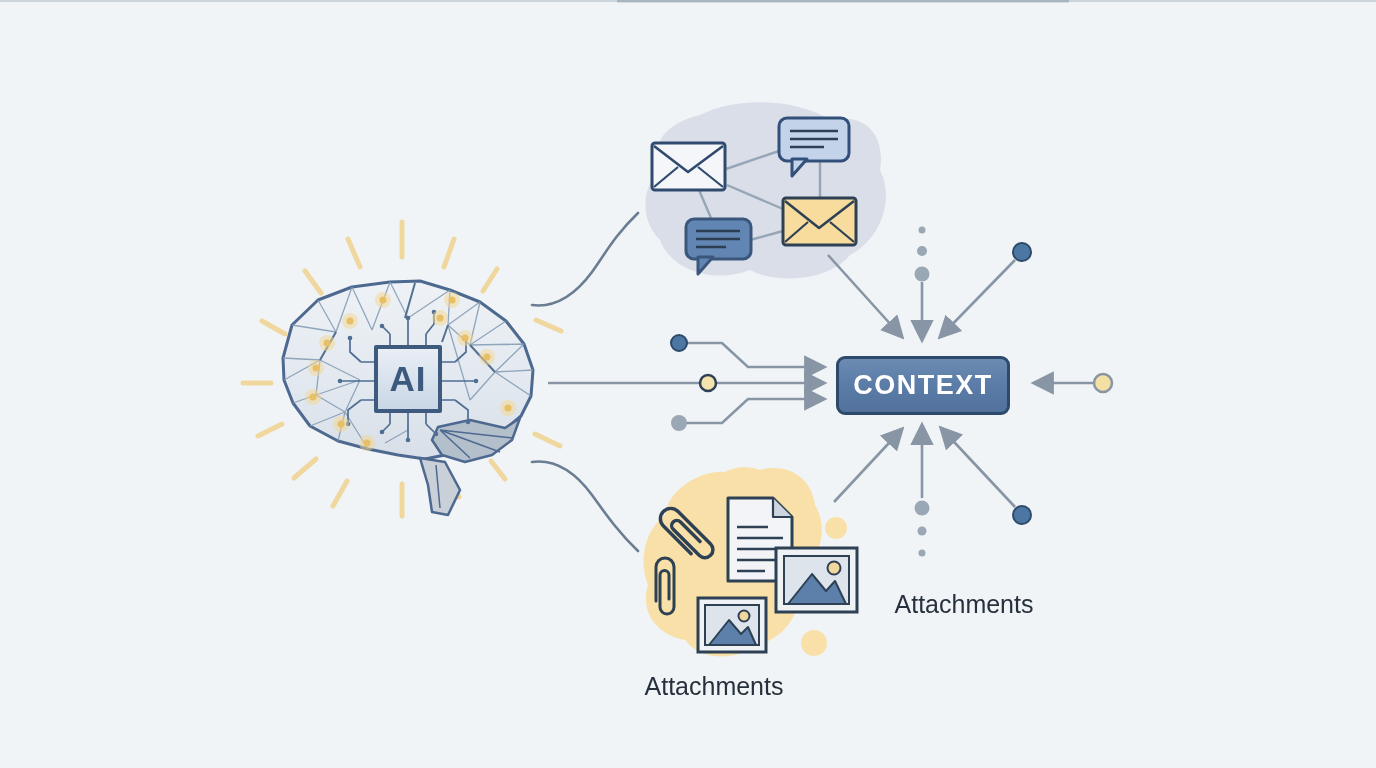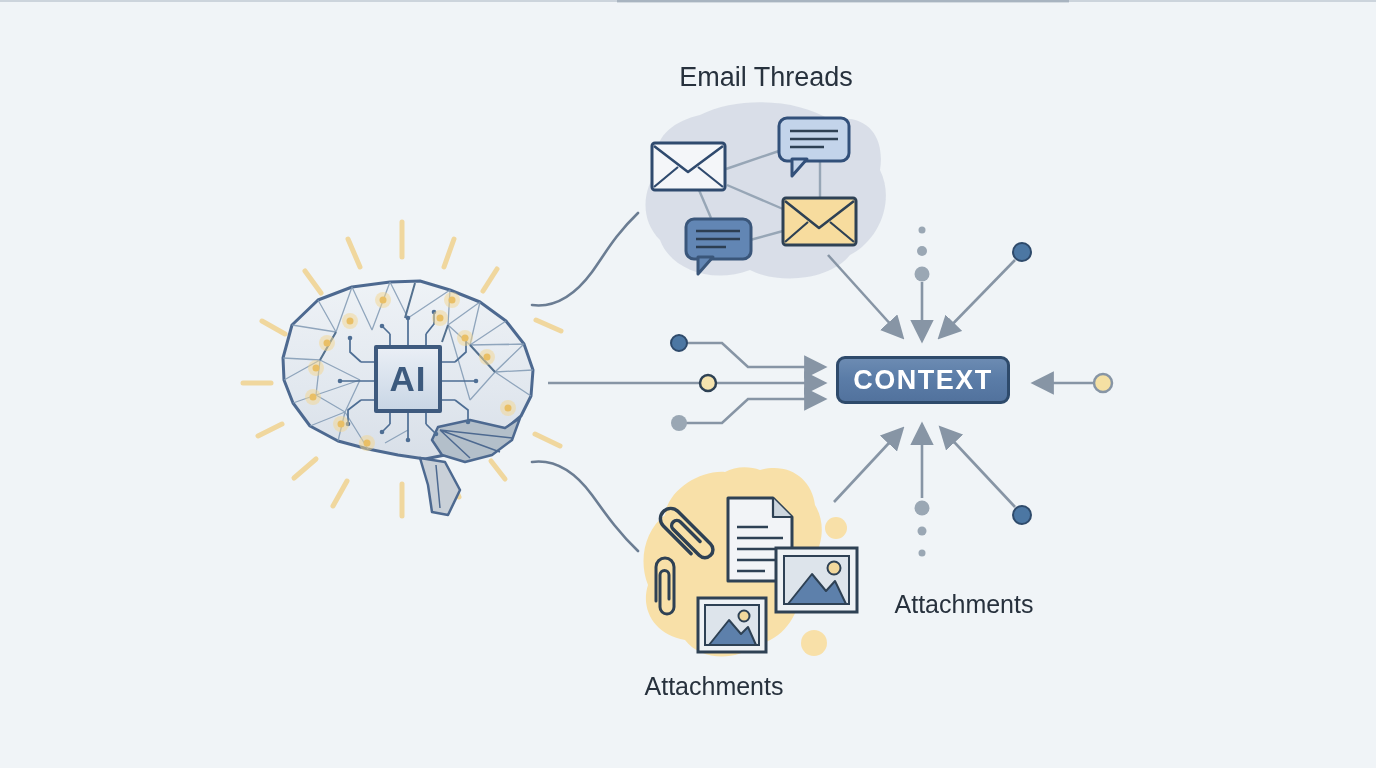--- a/index.html
+++ b/index.html
@@ -10,21 +10,21 @@
   }
   .stage svg{position:absolute;left:0;top:0;}
   .lbl{
     position:absolute;color:#27313d;text-align:center;
     font-family:"Liberation Sans", sans-serif;white-space:nowrap;
   }
   .lbl-email{left:646px;top:62px;width:240px;font-size:27px;}
   .lbl-att-right{left:874px;top:590px;width:180px;font-size:25px;}
   .lbl-att-bottom{left:624px;top:672px;width:180px;font-size:25px;}
   .context-box{
-    position:absolute;left:836px;top:356px;width:174px;height:48px;
+    position:absolute;left:836px;top:356px;width:174px;height:59px;
     box-sizing:border-box;border:3px solid #2e4a6b;border-radius:9px;
     background:linear-gradient(180deg,#6c8bb2 0%,#5b7da8 45%,#52729d 100%);
     color:#ffffff;font-size:27px;font-weight:bold;letter-spacing:1.5px;
     display:flex;align-items:center;justify-content:center;
   }
   .ai-chip{
     position:absolute;left:374px;top:345px;width:68px;height:68px;
     box-sizing:border-box;border:4px solid #3e5a7e;border-radius:2px;
     background:linear-gradient(180deg,#e9eef5 0%,#d6e0ec 60%,#c9d6e5 100%);
     color:#3c5a7e;font-size:35px;font-weight:bold;letter-spacing:1px;
@@ -231,19 +231,18 @@
     <circle cx="922" cy="508" r="7.5"></circle>
         <circle cx="922" cy="531" r="4.5"></circle>
         <circle cx="922" cy="553" r="3.5"></circle>
   </g>
   <circle cx="1022" cy="515" r="9" fill="#4c77a3" stroke="#2e4a6b" stroke-width="2"></circle>
 
   <path d="M1094,383 L1034,383" fill="none" stroke="#8795a5" stroke-width="2.6" marker-end="url(#arw)"></path>
   <circle cx="1103" cy="383" r="9" fill="#f5e0a3" stroke="#8795a5" stroke-width="2.5"></circle>
 </svg>
 
-<div class="lbl lbl-email">Email Threads</div>
 <div class="lbl lbl-att-right">Attachments</div>
 <div class="lbl lbl-att-bottom">Attachments</div>
 <div class="context-box">CONTEXT</div>
 <div class="ai-chip">AI</div>
 
 </div>
 
 </body></html>

